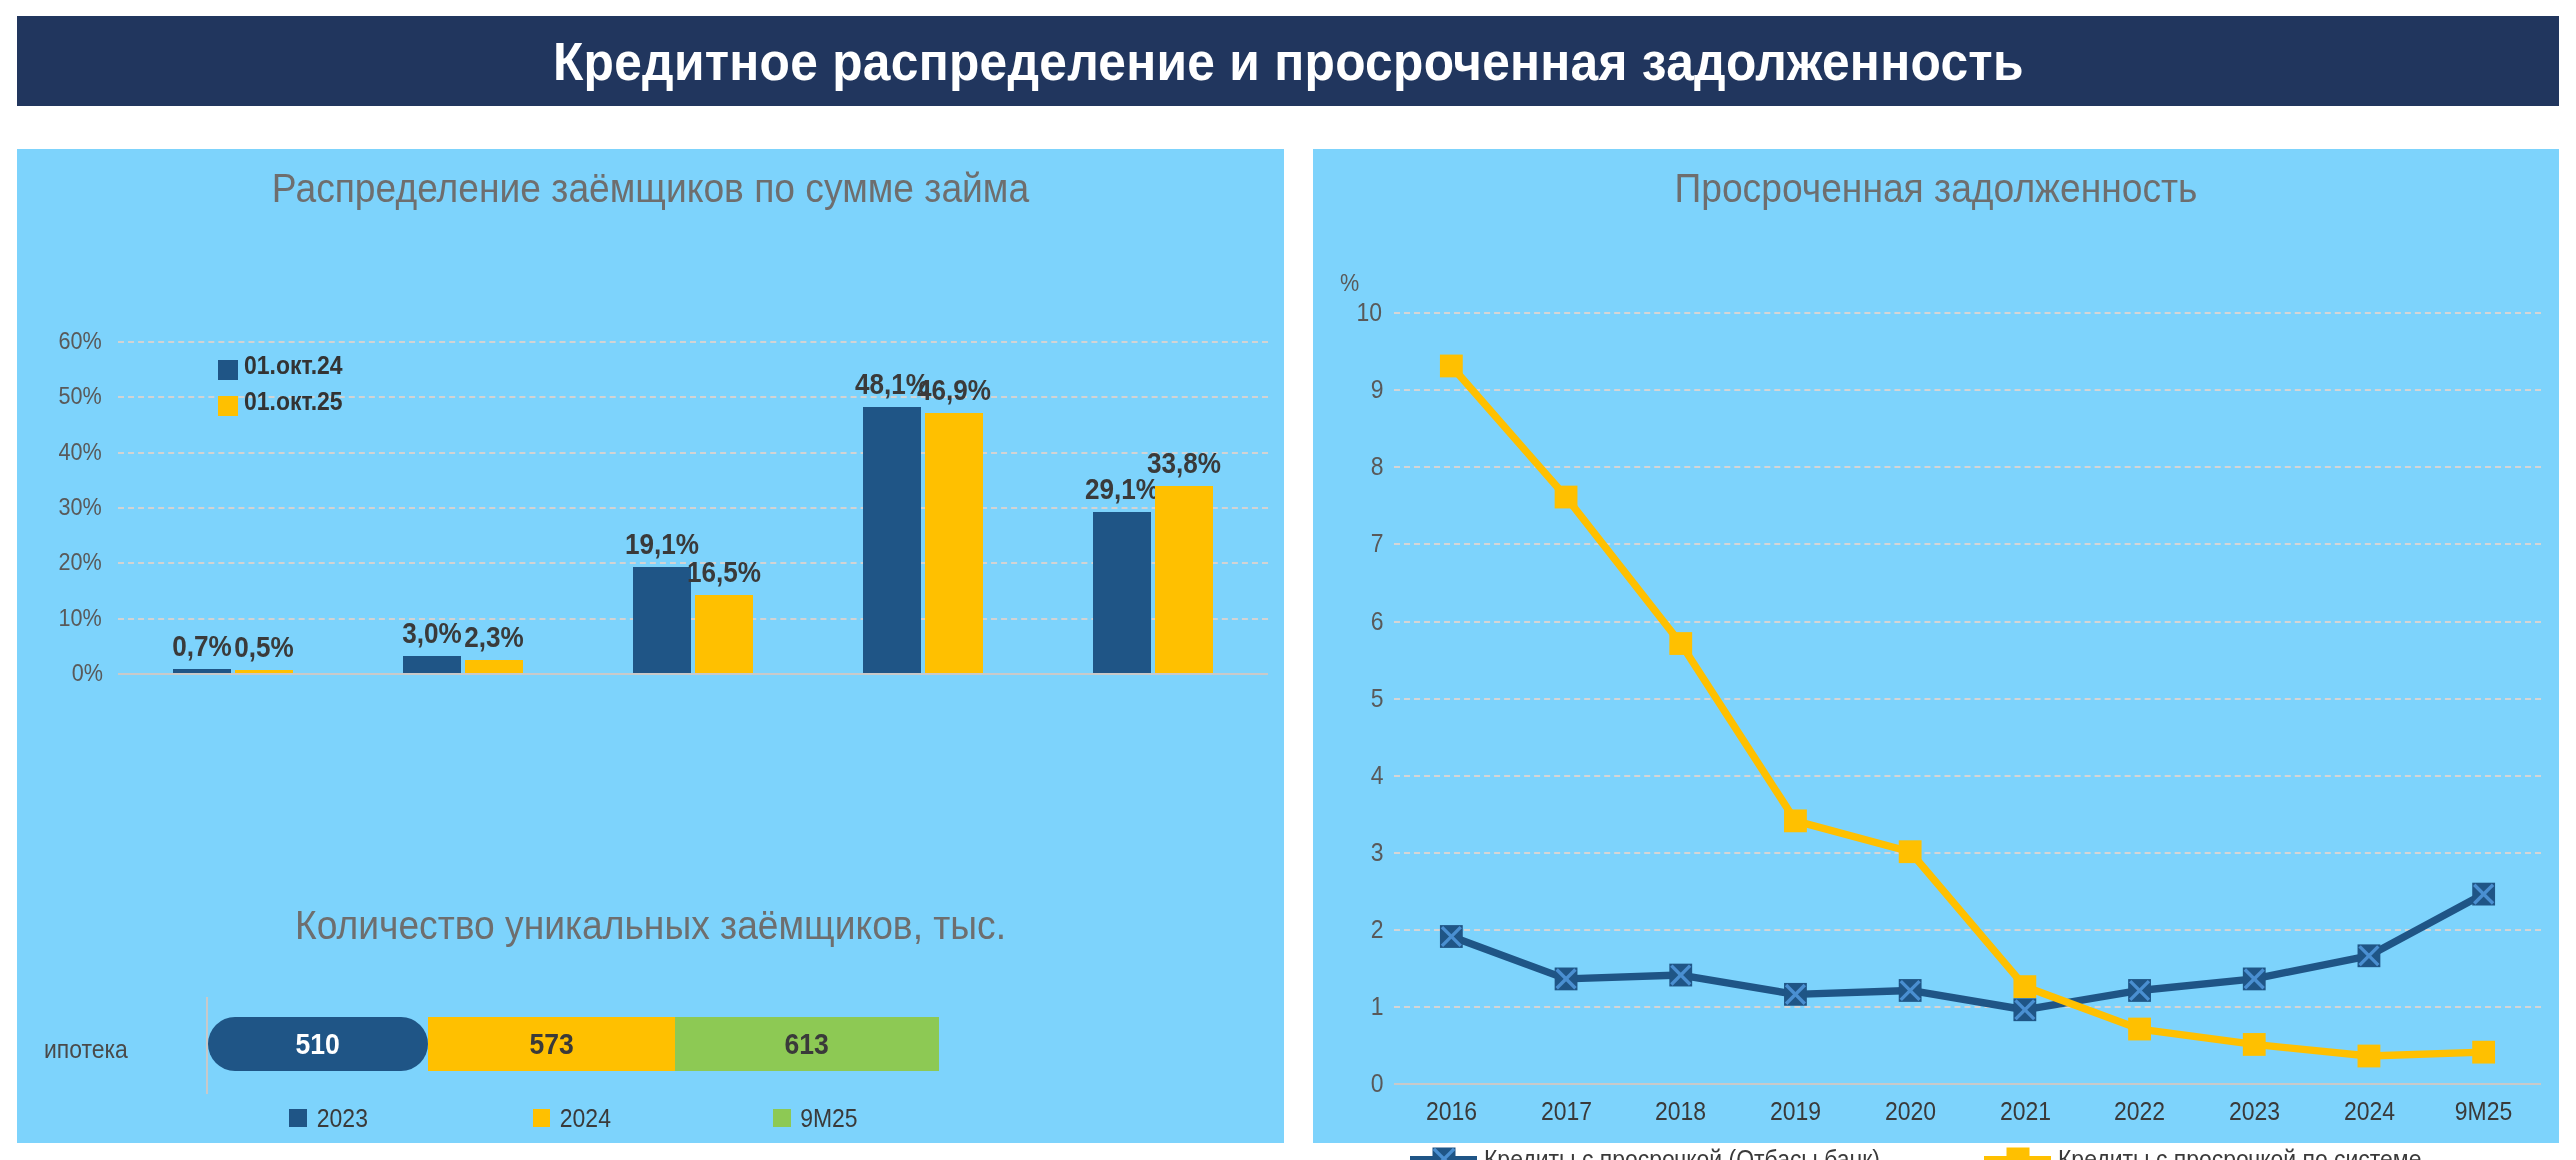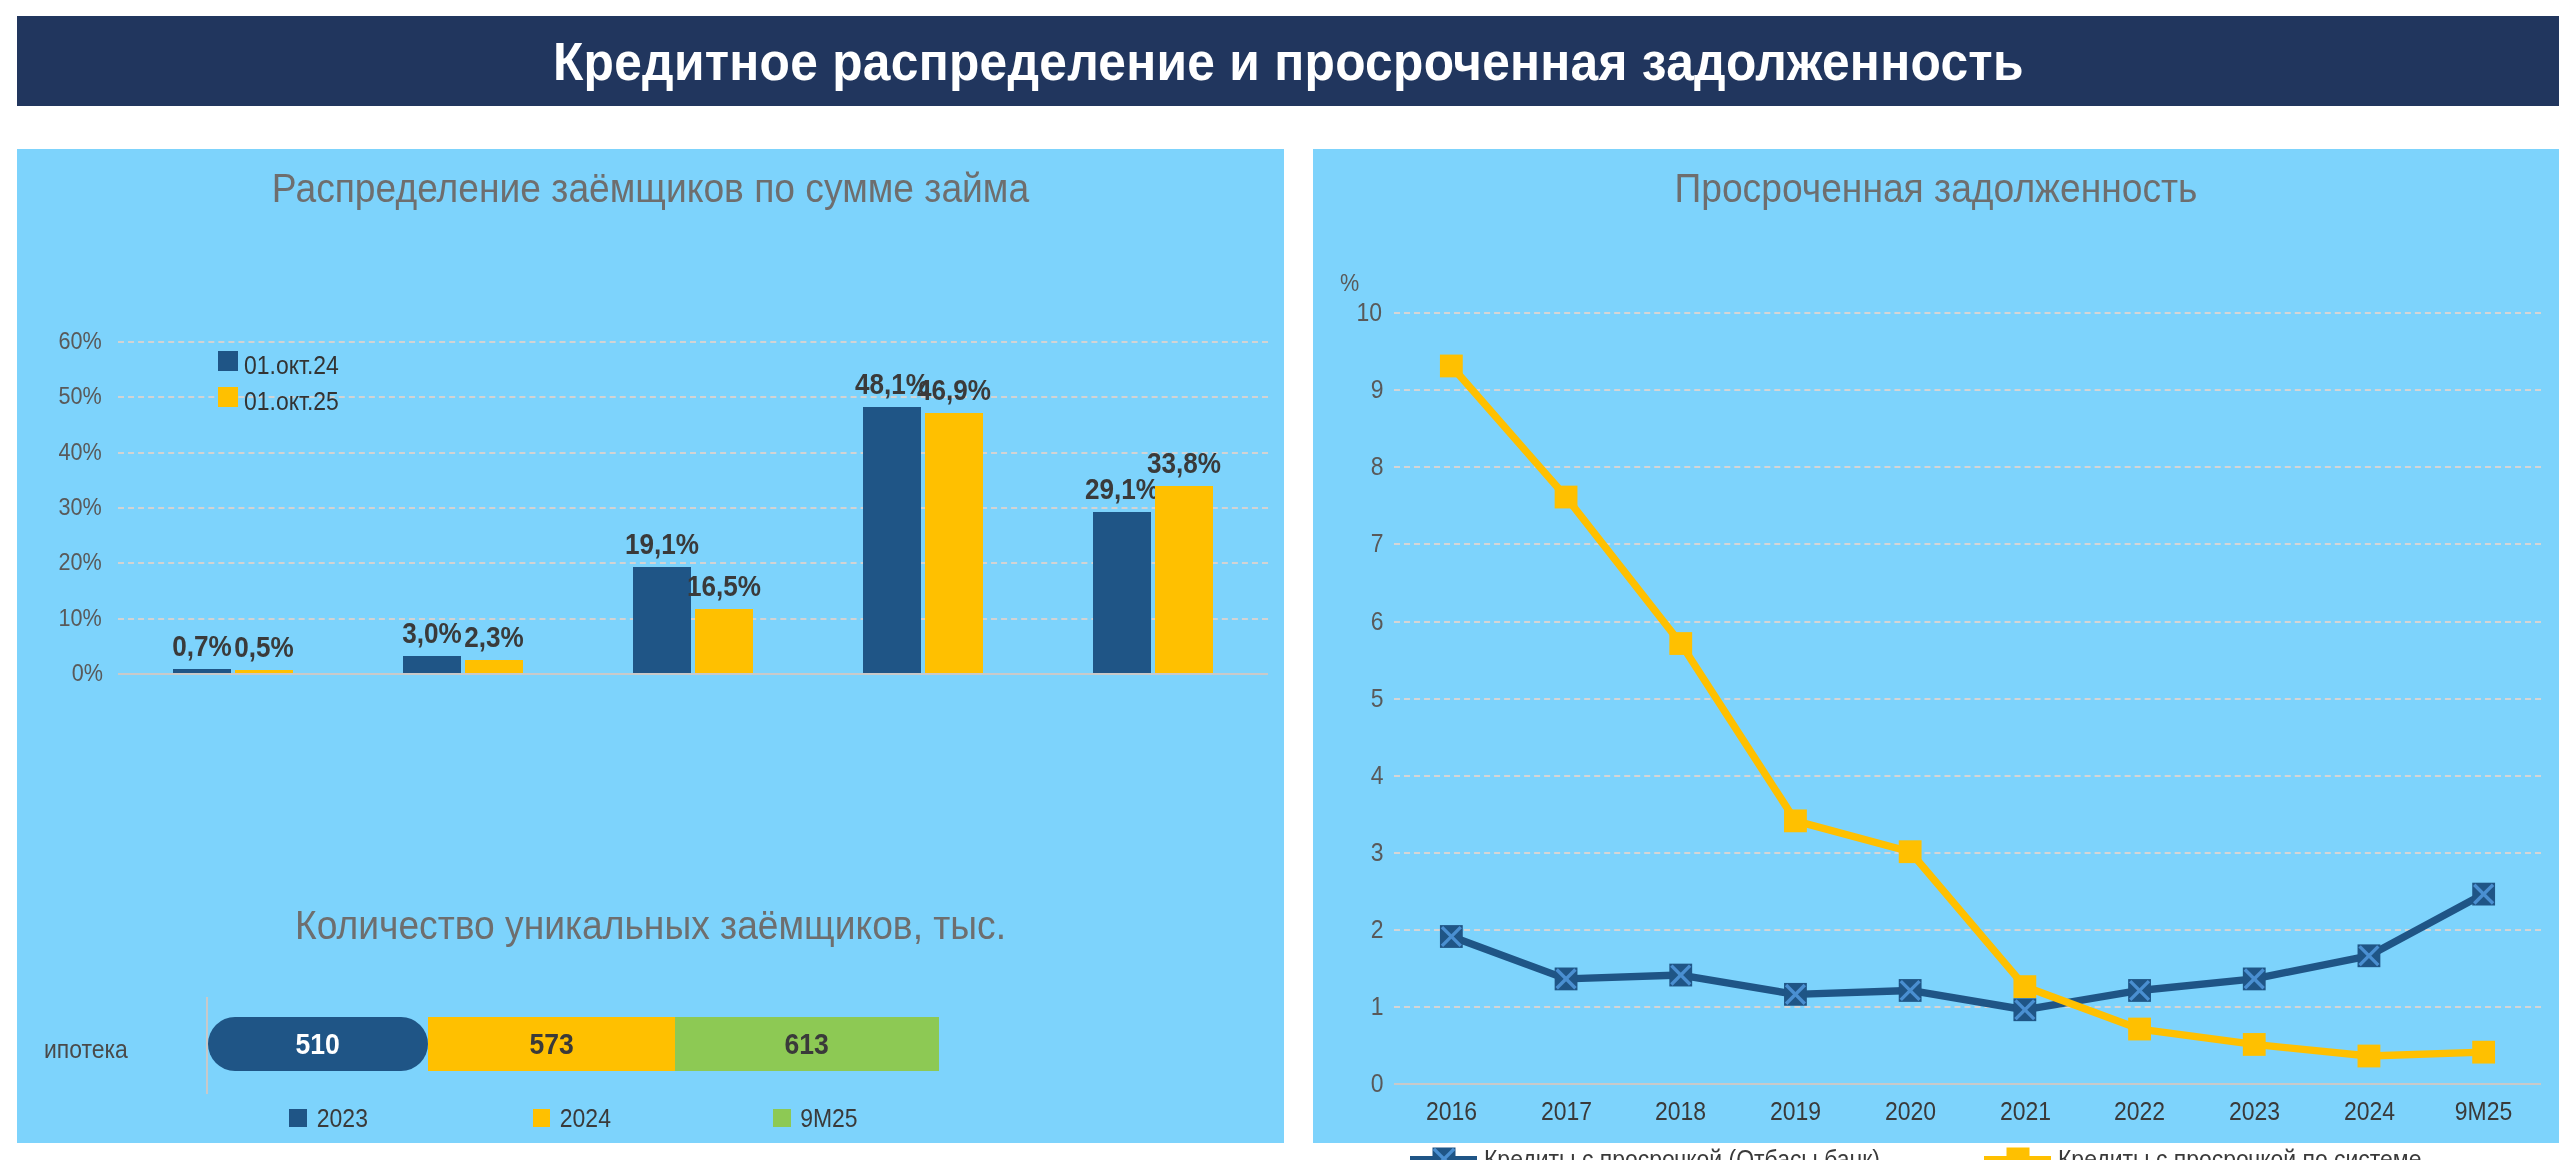--- a/index.html
+++ b/index.html
@@ -97,21 +97,21 @@
   }
   .bc-cat{
     position:absolute;top:0;text-align:center;
     color:#3A3A3A;font-size:23px;white-space:nowrap;
     transform:scaleX(0.9);
   }
   
   #bc-legend{
     position:absolute;left:201px;top:121px;
   }
-  .bc-leg-row{display:flex;align-items:flex-start;margin-bottom:6.7px;}
+  .bc-leg-row{display:flex;align-items:flex-end;margin-bottom:6.7px;font-weight:bold;}
   .bc-leg-sw{width:20px;height:20px;margin-right:6px;}
   .bc-leg-sw.s24{background:#1F5586;}
   .bc-leg-sw.s25{background:#FFC000;}
   .bc-leg-lab{font-size:25.5px;color:#333;white-space:nowrap;transform:scaleX(0.9);transform-origin:left center;}
 
   
   #stacked-area{
     position:absolute;left:0;top:828px;width:1267px;height:164px;
   }
   #stacked-rowlabel{
@@ -228,21 +228,21 @@
             <span class="bc-val">3,0%</span>
           </div>
           <div class="bc-bar s25" style="height: 12.7px;">
             <span class="bc-val">2,3%</span>
           </div>
         </div>
         <div class="bc-group" style="left: 460px; width: 230px;">
           <div class="bc-bar s24" style="height: 106px;">
             <span class="bc-val">19,1%</span>
           </div>
-          <div class="bc-bar s25" style="height: 64px;">
+          <div class="bc-bar s25" style="height: 78px;">
             <span class="bc-val">16,5%</span>
           </div>
         </div>
         <div class="bc-group" style="left: 690px; width: 230px;">
           <div class="bc-bar s24" style="height: 266px;">
             <span class="bc-val">48,1%</span>
           </div>
           <div class="bc-bar s25" style="height: 260px;">
             <span class="bc-val">46,9%</span>
           </div>

